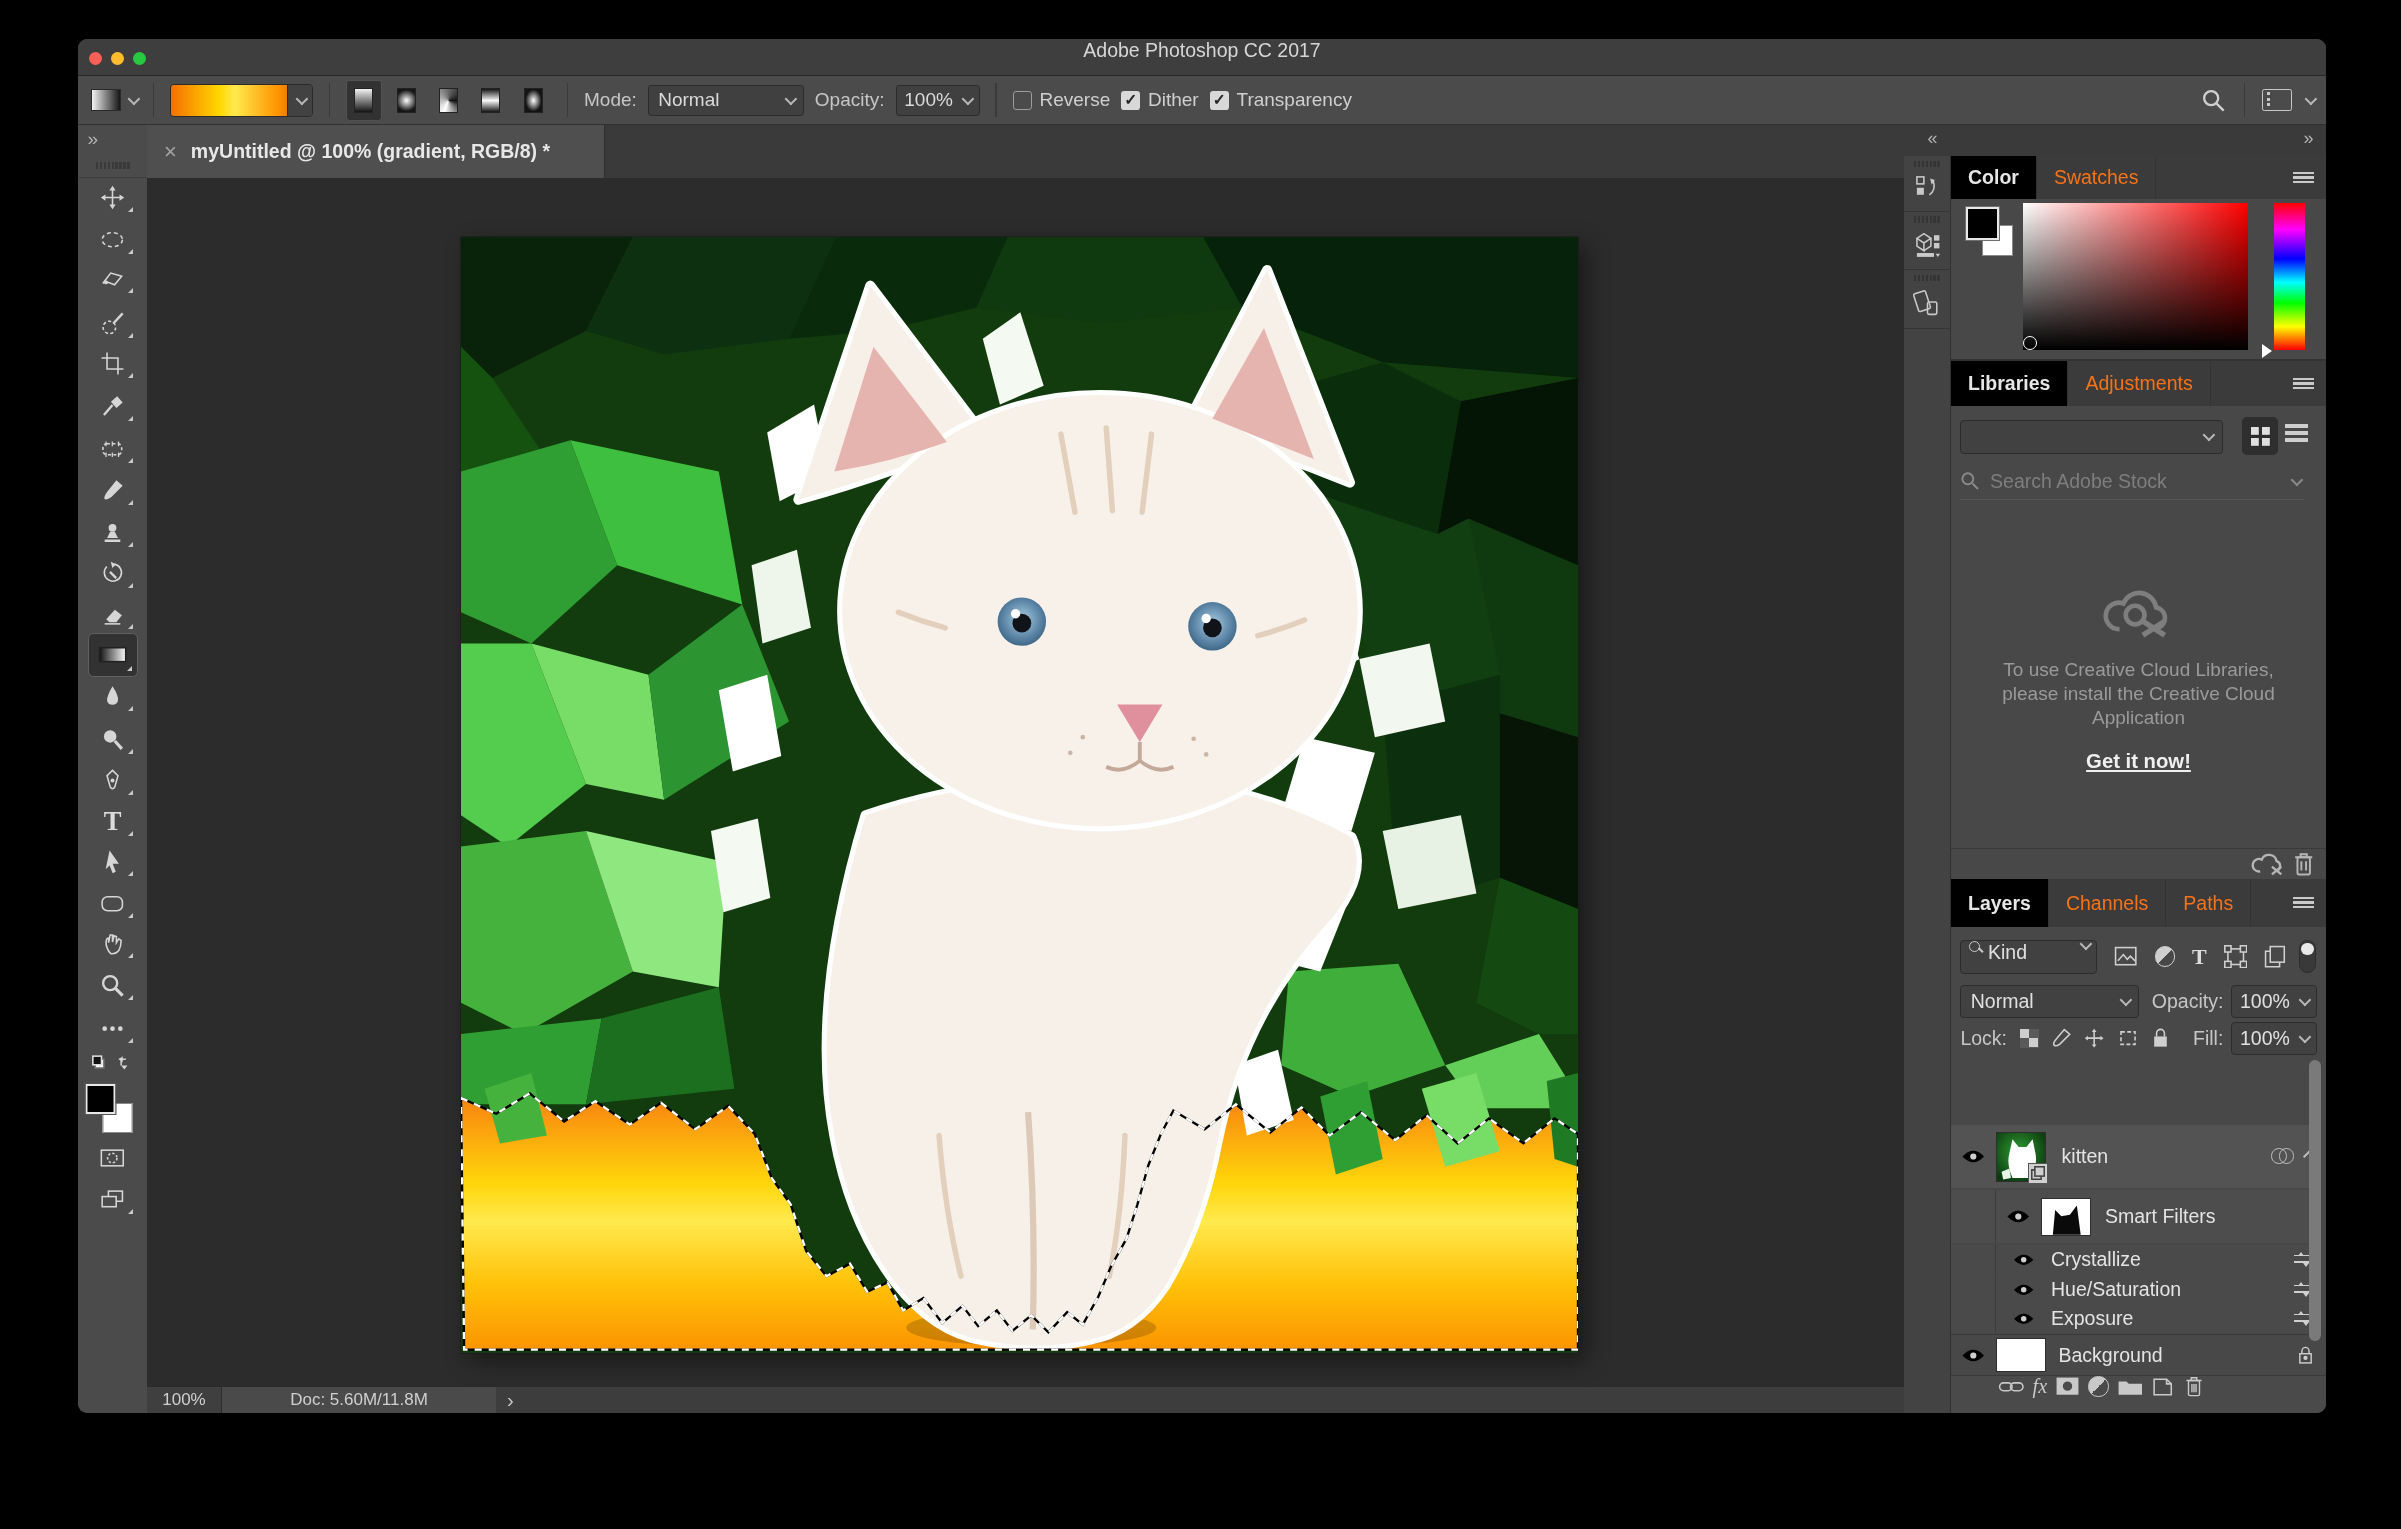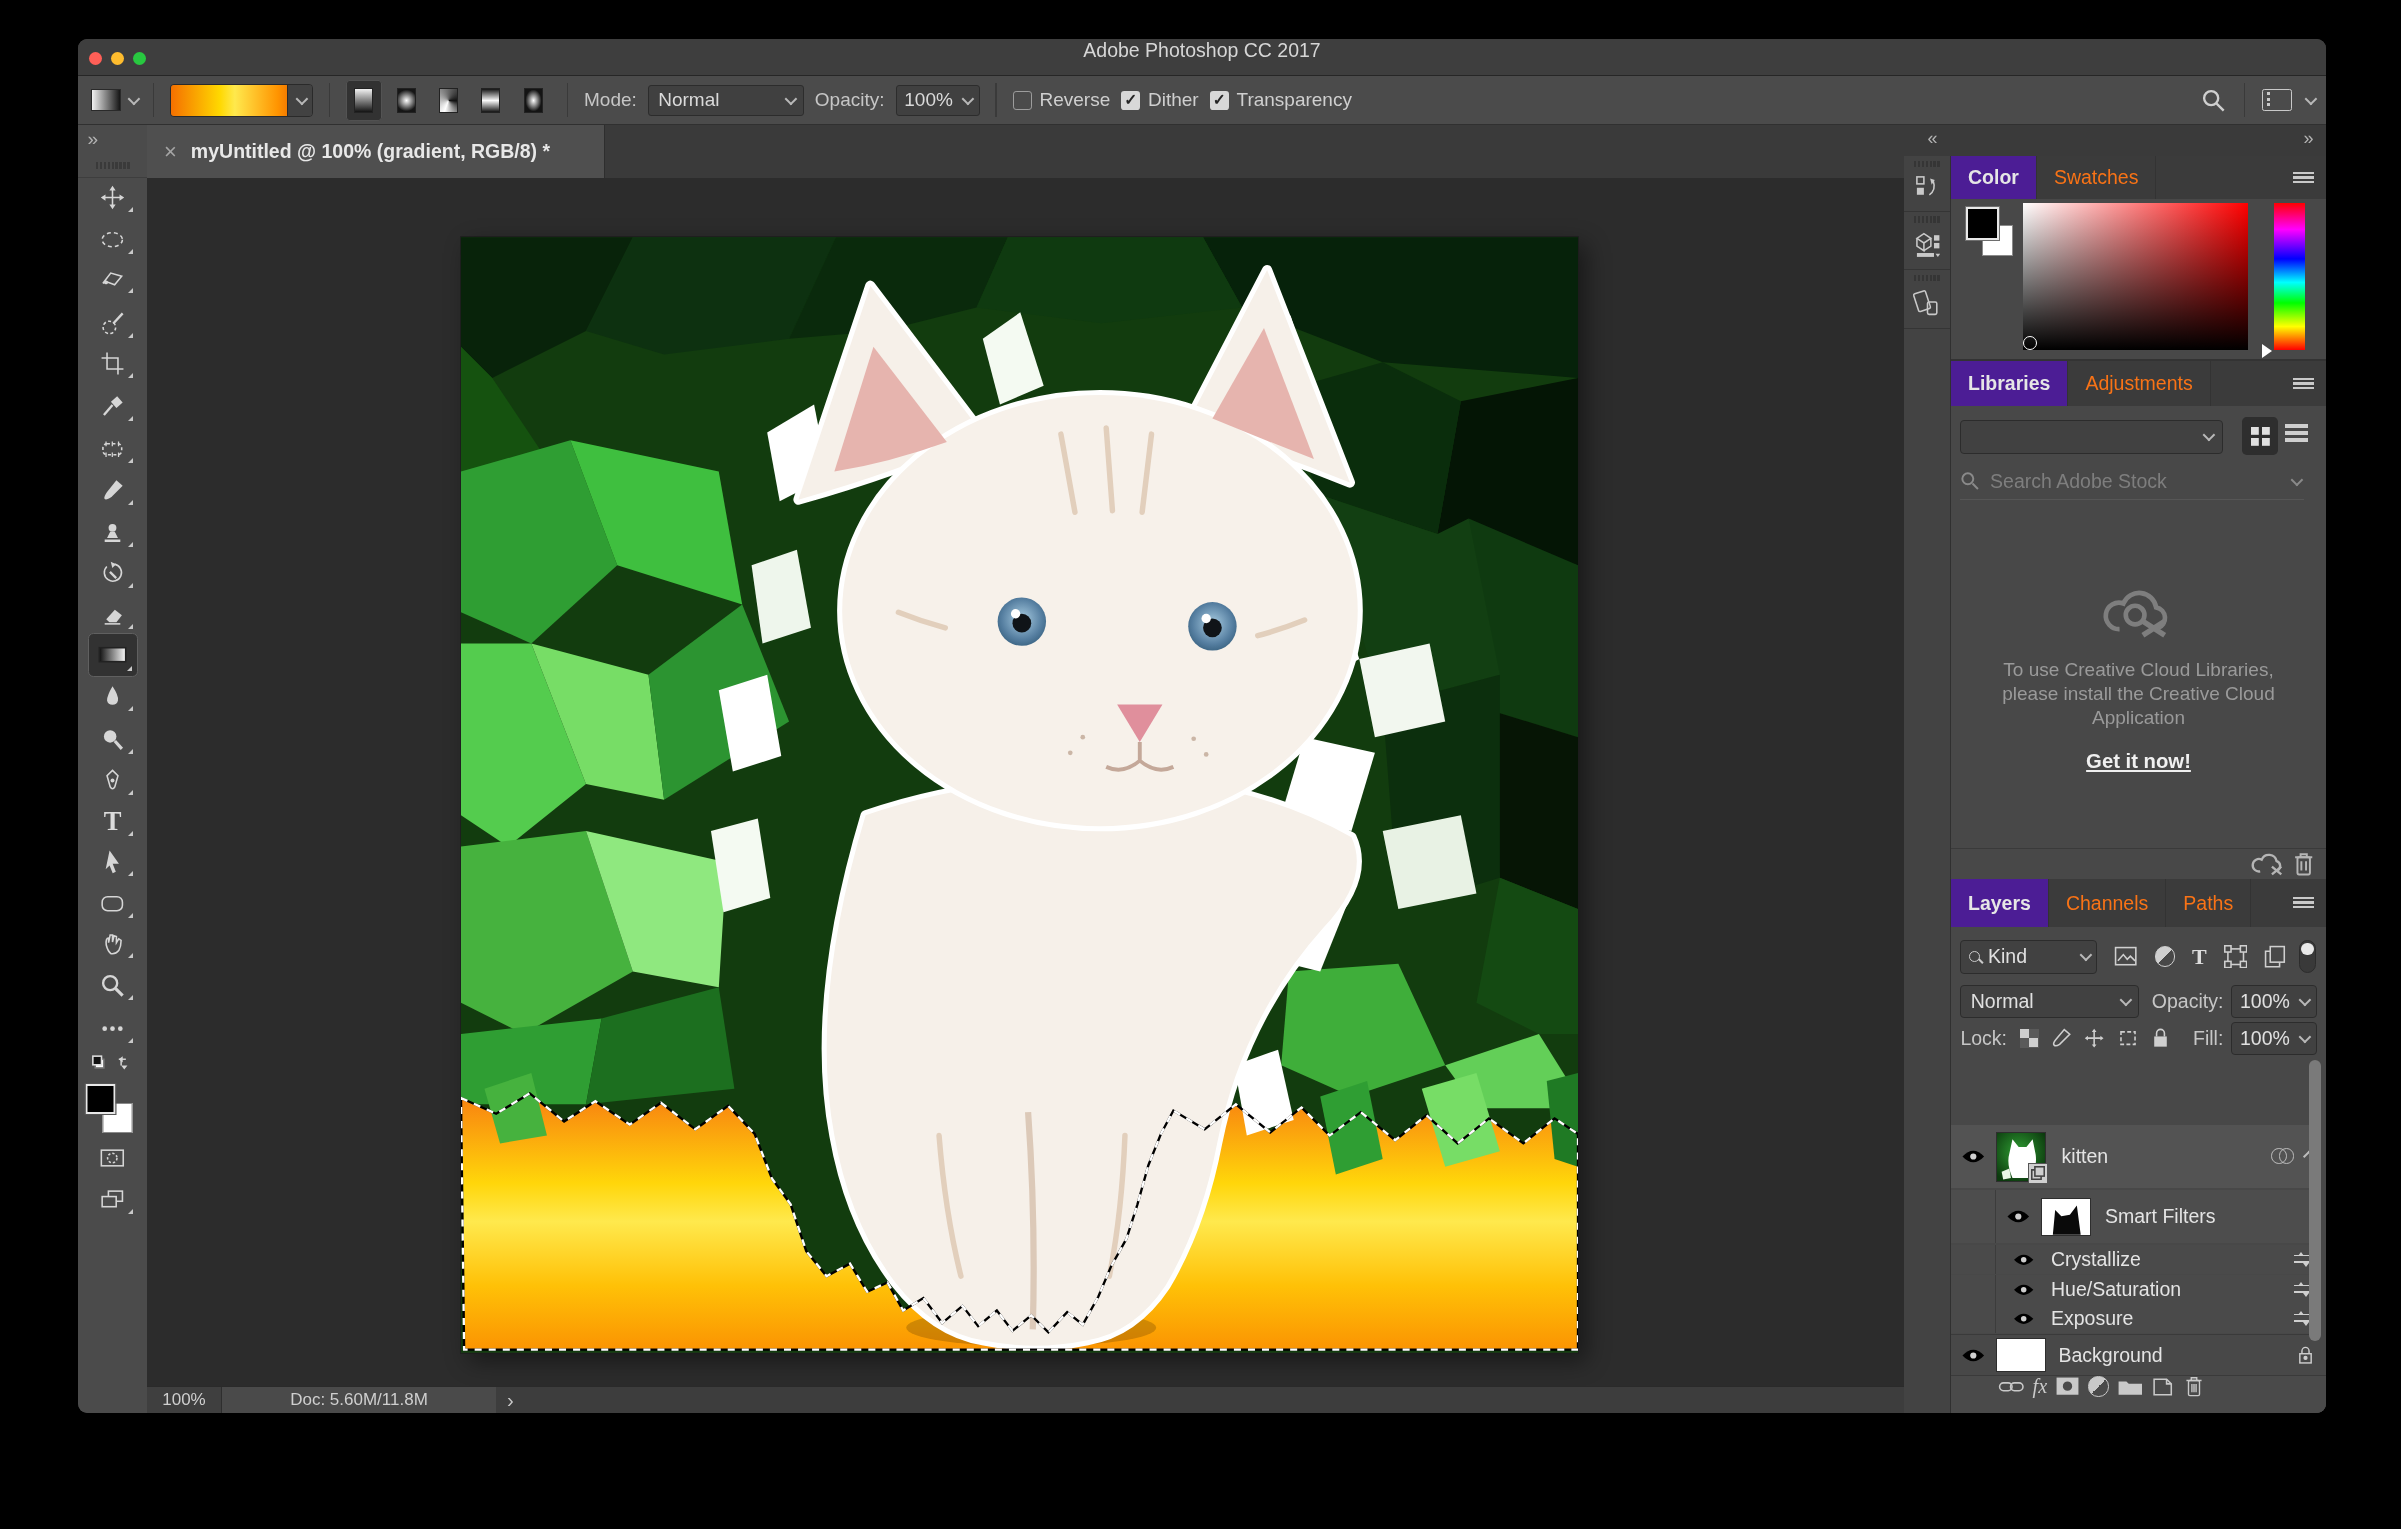--- a/index.html
+++ b/index.html
@@ -92,21 +92,21 @@
   .dock-header .r { position:absolute; right:14px; top:3.1px; letter-spacing:-1.6px; }
   .right-body { flex:1; display:flex; }
   .dockstrip { width:47px; background:#434343; border-right:0.8px solid #303030; position:relative; }
   .dock-group { border-bottom:0.8px solid #353535; padding:4.7px 0 9.4px; display:flex; flex-direction:column; align-items:center; gap:6.3px; }
   .dock-grip { width:26.6px; height:6.3px; background:repeating-linear-gradient(90deg,#353535 0 2.3px,transparent 2.3px 3.9px); }
   .dockstrip svg { stroke:#c9c9c9; fill:none; stroke-width:2; }
   .panels { width:375px; background:#484848; position:relative; font-size:19.5px; }
 
   .ptabs { background:#3b3b3b; display:flex; align-items:stretch; position:relative; }
   .ptab { padding:0 17px; display:flex; align-items:center; color:#f97316; border-right:0.8px solid #333; }
-  .ptab.active { background:#4c1d95; color:#e6e6e6; font-weight:bold; }
+  .ptab.active { background:#000000; color:#e6e6e6; font-weight:bold; }
   .pmenu { position:absolute; right:12.5px; top:50%; transform:translateY(-50%); width:20.3px; height:12.5px;
            background:repeating-linear-gradient(#c9c9c9 0 2.3px,transparent 2.3px 4.7px); }
 
   
   .color-panel { position:absolute; left:0; top:0; width:375px; height:203px; }
   .color-tabs { height:43px; }
   .swatch-fg { position:absolute; left:15px; top:51px; width:33px; height:33px; background:#000;
                border:2.3px solid #e8e8e8; outline:0.8px solid #6e6e6e; z-index:2; }
   .swatch-bg { position:absolute; left:31px; top:69px; width:31px; height:31px; background:#fff; border:1.6px solid #8a8a8a; }
   .sat-square { position:absolute; left:72px; top:47px; width:225px; height:147px;
@@ -143,21 +143,21 @@
              text-decoration:underline; font-size:20.3px; }
   .lib-bottom { position:absolute; left:0; top:487px; width:375px; height:30px; border-top:1.6px solid #3a3a3a; }
   .lib-bottom .cl { position:absolute; left:299px; top:2.3px; }
   .lib-bottom .tr { position:absolute; left:341px; top:2.3px; }
 
   
   .layers-panel { position:absolute; left:0; top:723px; width:375px; height:534px; }
   .layers-tabs { height:48px; }
   .kind-row { position:absolute; left:0; top:56px; width:375px; height:43px; display:flex; align-items:center; padding:0 9.4px; gap:0; }
   .kind-drop { width:137px; height:34px; background:#414141; border:0.8px solid #2c2c2c; border-radius:3.9px;
-               display:flex; align-items:center; gap:7.8px; padding:0 7.8px; color:#e0e0e0; }
+               display:flex; align-items:flex-start; gap:7.8px; padding:0 7.8px; color:#e0e0e0; }
   .mag { width:11px; height:11px; border:1.6px solid #c9c9c9; border-radius:50%; position:relative; flex:none; }
   .mag::after { content:""; position:absolute; left:7.8px; top:7.8px; width:5.5px; height:1.6px; background:#c9c9c9; transform:rotate(45deg); }
   .kind-ics { display:flex; align-items:center; gap:17px; margin-left:17px; }
   .kind-ics svg { stroke:#cfcfcf; fill:none; stroke-width:2; }
   .half-circle { width:20.3px; height:20.3px; border-radius:50%; border:1.6px solid #cfcfcf;
                  background:linear-gradient(135deg,#cfcfcf 50%,transparent 50%); }
   .t-glyph { color:#dcdcdc; font-size:22px; font-weight:bold; font-family:"Liberation Serif",serif; }
   .toggle { width:17px; height:33px; border-radius:9.4px; background:#393939; border:0.8px solid #2c2c2c; position:relative; margin-left:11px;}
   .toggle::after { content:""; position:absolute; left:1.6px; top:1.6px; width:12.5px; height:12.5px; border-radius:50%; background:#e8e8e8; }
   .blend-row { position:absolute; left:0; top:104px; width:375px; height:36px; display:flex; align-items:center; padding:0 9.4px; gap:7.8px; }

